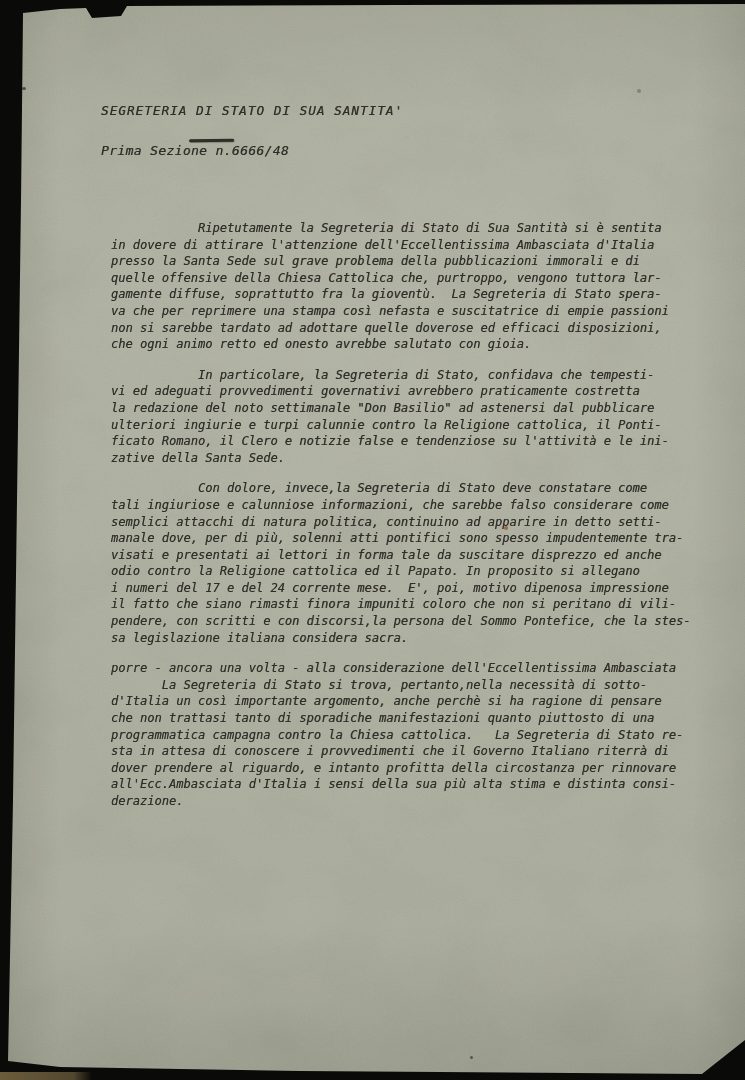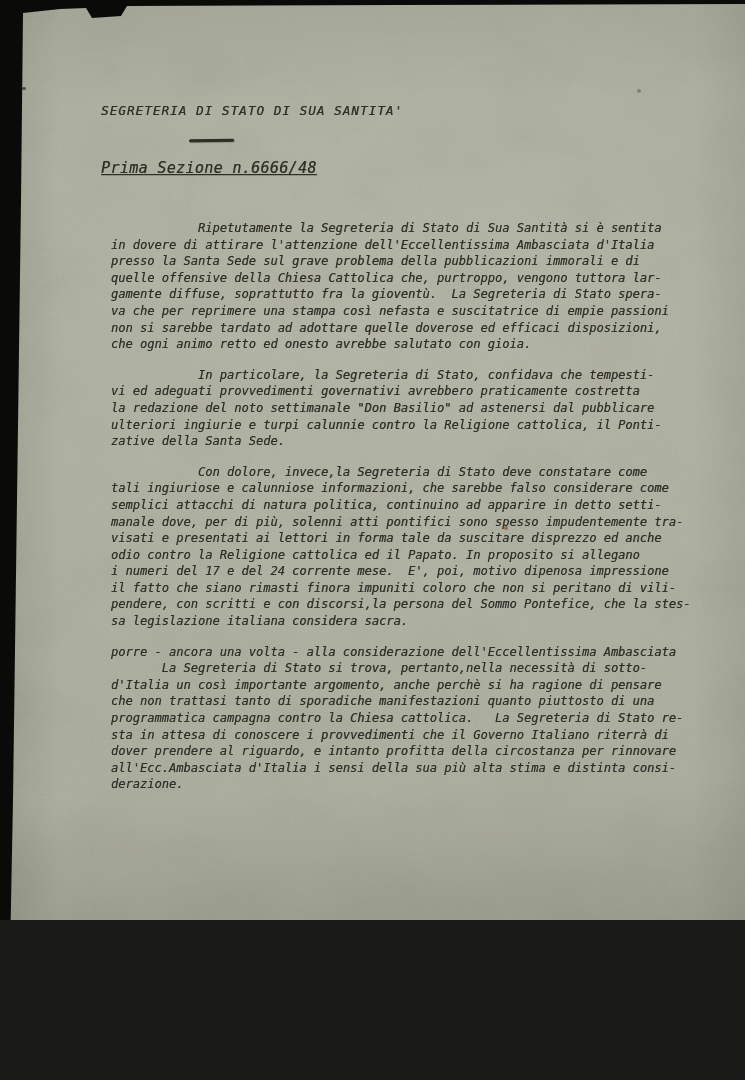--- a/index.html
+++ b/index.html
@@ -7,21 +7,21 @@
     --ink:#2f2e28;
     --scan-bg:#0a0a08;
   }
   html,body{margin:0;padding:0;}
   body{
     background:#1a1a18;
     font-family:"DejaVu Sans Mono","Liberation Mono",monospace;
   }
   .scan{
     position:relative;
-    width:745px;height:920px;
+    width:745px;height:1080px;
     background:var(--scan-bg);
     overflow:hidden;
   }
   .paper{
     position:absolute;inset:0;
     background:
       radial-gradient(ellipse 900px 700px at 55% 35%, rgba(255,255,245,0.10), rgba(0,0,0,0) 70%),
       linear-gradient(178deg, rgba(120,122,105,0.18) 0%, rgba(0,0,0,0) 12%, rgba(0,0,0,0) 85%, rgba(90,92,78,0.22) 100%),
       linear-gradient(90deg, rgba(95,97,82,0.20) 0%, rgba(0,0,0,0) 8%, rgba(0,0,0,0) 93%, rgba(100,102,88,0.16) 100%),
       var(--paper);
@@ -42,26 +42,25 @@
     white-space:pre;
   }
   .letterhead-rule{
     position:absolute;left:189px;top:139px;width:45px;height:3px;
     background:var(--ink);
     border-radius:2px;
     transform:rotate(-0.8deg);
     box-shadow:0.5px 0.5px 0.7px rgba(40,39,33,0.5);
   }
   .protocol{
-    position:absolute;left:101px;top:159px;
-    font-size:15px;font-style:italic;letter-spacing:0.35px;
+    position:absolute;left:101px;top:143px;
+    font-size:13px;font-style:italic;letter-spacing:0.35px;
     color:var(--ink);
     text-shadow:0.4px 0.4px 0.6px rgba(40,39,33,0.6);
     white-space:pre;
-    text-decoration:underline;
   }
   .body-text{
     position:absolute;left:97px;top:206px;width:600px;
     font-size:12px;font-style:italic;line-height:16.6px;
     letter-spacing:0.02px;
     color:var(--ink);
     text-shadow:0.35px 0.35px 0.55px rgba(40,39,33,0.6);
   }
   .paragraph{margin:14px;}
   .line{white-space:pre;height:16.6px;}
@@ -97,20 +96,21 @@
           <div class="line">gamente diffuse, soprattutto fra la gioventù.  La Segreteria di Stato spera-</div>
           <div class="line">va che per reprimere una stampa così nefasta e suscitatrice di empie passioni</div>
           <div class="line">non si sarebbe tardato ad adottare quelle doverose ed efficaci disposizioni,</div>
           <div class="line">che ogni animo retto ed onesto avrebbe salutato con gioia.</div>
         </div>
         <div class="paragraph">
           <div class="line">            In particolare, la Segreteria di Stato, confidava che tempesti-</div>
           <div class="line">vi ed adeguati provvedimenti governativi avrebbero praticamente costretta</div>
           <div class="line">la redazione del noto settimanale "Don Basilio" ad astenersi dal pubblicare</div>
           <div class="line">ulteriori ingiurie e turpi calunnie contro la Religione cattolica, il Ponti-</div>
+          <div class="line">ficato Romano, il Clero e notizie false e tendenziose su l'attività e le ini-</div>
           <div class="line">zative della Santa Sede.</div>
         </div>
         <div class="paragraph">
           <div class="line">            Con dolore, invece,la Segreteria di Stato deve constatare come</div>
           <div class="line">tali ingiuriose e calunniose informazioni, che sarebbe falso considerare come</div>
           <div class="line">semplici attacchi di natura politica, continuino ad apparire in detto setti-</div>
           <div class="line">manale dove, per di più, solenni atti pontifici sono spesso impudentemente tra-</div>
           <div class="line">visati e presentati ai lettori in forma tale da suscitare disprezzo ed anche</div>
           <div class="line">odio contro la Religione cattolica ed il Papato. In proposito si allegano</div>
           <div class="line">i numeri del 17 e del 24 corrente mese.  E', poi, motivo dipenosa impressione</div>

